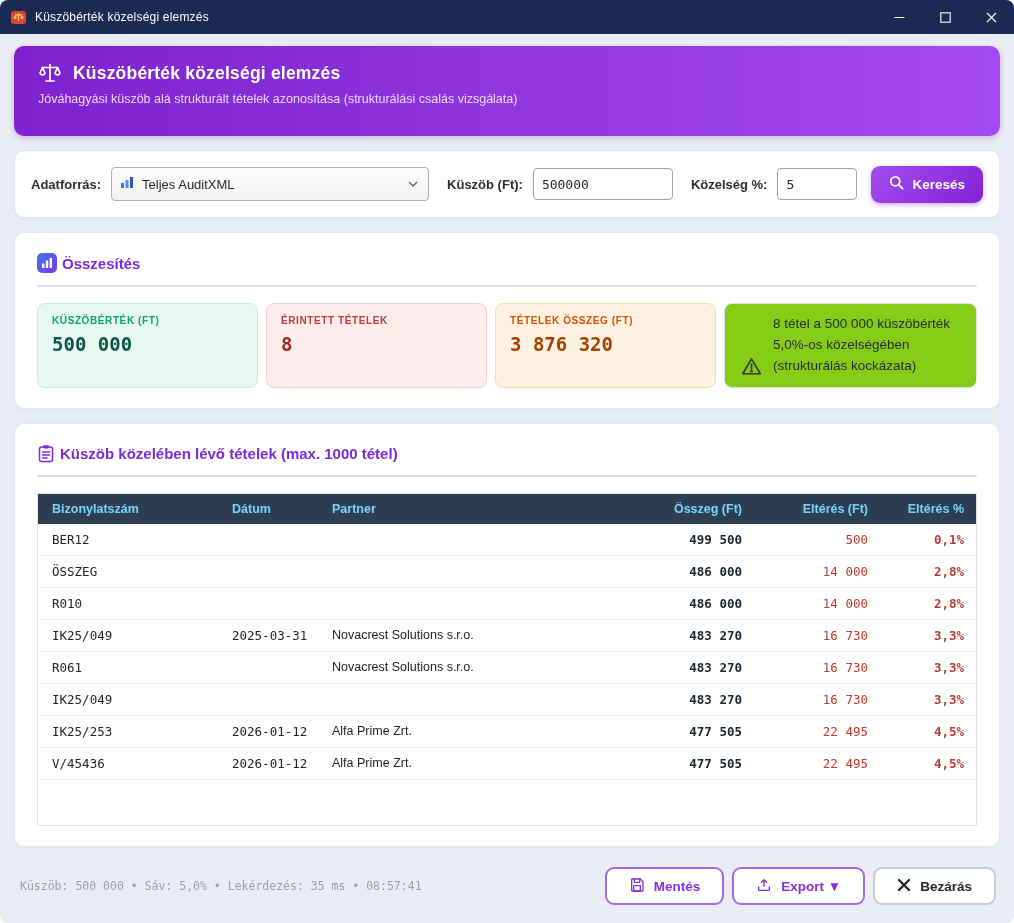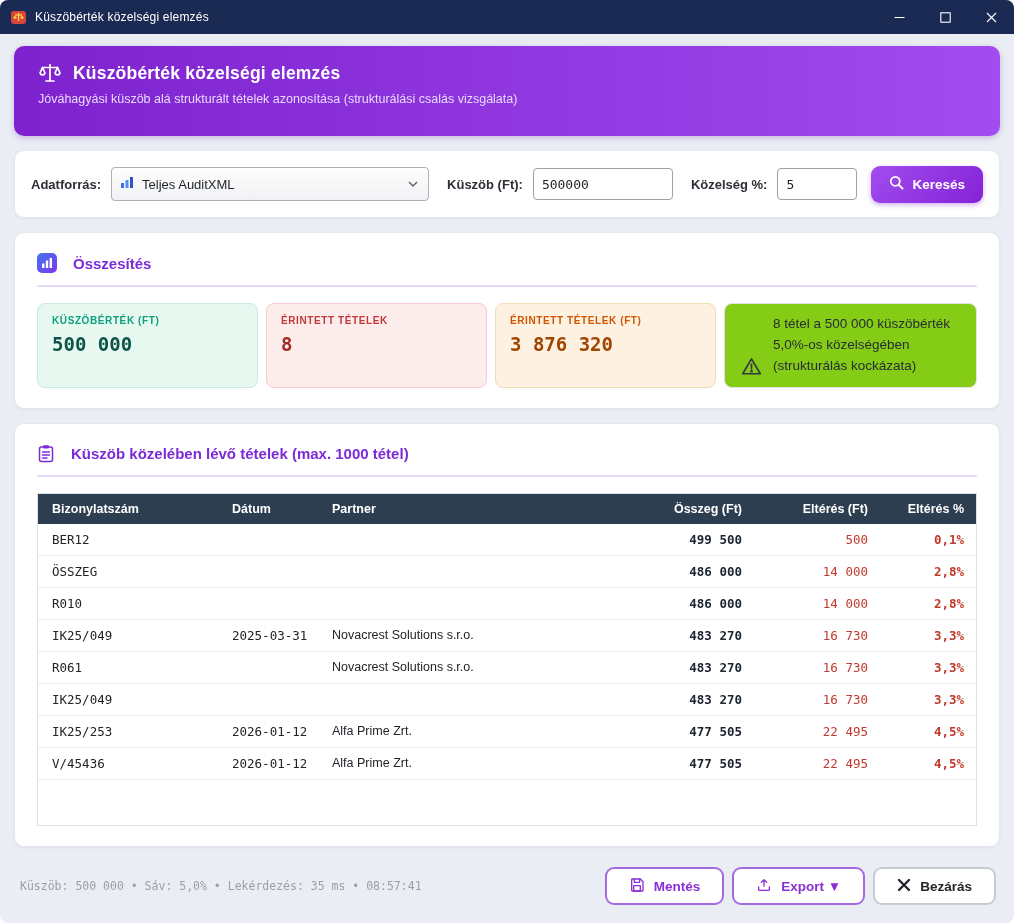--- a/index.html
+++ b/index.html
@@ -47,21 +47,21 @@
   .input{height:32px;border:1px solid #9aa2ab;border-radius:4px;padding:0 8px;font-family:"DejaVu Sans Mono",monospace;
     font-size:13px;color:#1f2328;background:#fff}
   .input.threshold{width:140px}
   .input.proximity{width:80px;margin-right:4px}
   .gap-l{margin-left:8px}
   .btn-primary{margin-left:auto;height:37px;padding:0 18px;border:none;border-radius:9px;display:flex;align-items:center;gap:8px;
     background:linear-gradient(135deg,#a24df0,#8322d6);color:#fff;font-size:13.5px;font-weight:bold;cursor:pointer;
     font-family:"Liberation Sans",sans-serif;box-shadow:0 2px 5px rgba(120,30,200,.35)}
 
   
-  .section-heading{display:flex;align-items:center;gap:16px}
+  .section-heading{display:flex;align-items:center;gap:5px}
   .heading-icon{width:20px;height:20px;border-radius:5px;background:linear-gradient(135deg,#4472f0,#7c3aed);
     display:inline-flex;align-items:center;justify-content:center;flex-shrink:0}
   .heading-icon-plain{display:inline-flex;flex-shrink:0}
   .heading-text{font-size:15px;font-weight:bold;color:#7c2bd9}
   .divider{height:2px;background:#e6d9f8;border-radius:2px;margin-top:12px}
 
   
   .summary{flex-shrink:0;padding:20px 22px}
   .stats-row{display:flex;gap:8px;margin-top:16px;align-items:stretch}
   .stat{width:221px;flex-shrink:0;border-radius:8px;padding:11px 14px;border:1px solid transparent}
@@ -77,21 +77,21 @@
   .stat-orange .stat-label{color:#d35400}
   .stat-orange .stat-value{color:#a04400}
   .note{flex:1;background:#84cc16;border:1px solid #dfe3e8;border-radius:8px;padding:10px 16px;display:flex;
     align-items:flex-end;gap:11px;font-size:13.5px;color:#282d33;line-height:1.55}
   .note svg{flex-shrink:0}
 
   
   .table-card{flex:1;min-height:0;padding:20px 22px;display:flex;flex-direction:column}
   .table-wrap{flex:1;margin-top:16px;border:1px solid #dde1e6;overflow:hidden;background:#fff}
   table{width:100%;border-collapse:collapse;table-layout:fixed}
-  th{background:var(--tablehead);color:#ffffff;font-size:12.5px;font-weight:600;text-align:left;padding:8px 12px;white-space:nowrap}
+  th{background:var(--tablehead);color:#7dd3fc;font-size:12.5px;font-weight:600;text-align:left;padding:8px 12px;white-space:nowrap}
   th:first-child{padding-left:14px}
   th.num{text-align:right}
   td{font-size:12.5px;padding:8px 12px;border-bottom:1px solid #edf0f3;color:#212529;white-space:nowrap;overflow:hidden}
   td:first-child{padding-left:14px}
   td.mono{font-family:"DejaVu Sans Mono",monospace}
   td.amount{text-align:right;font-weight:bold;color:#1c2430}
   td.diff{text-align:right;color:var(--danger)}
   td.pct{text-align:right;color:var(--danger);font-weight:bold}
 
   
@@ -200,21 +200,21 @@
       <div class="stats-row">
         <div class="stat stat-teal">
           <div class="stat-label">KÜSZÖBÉRTÉK (FT)</div>
           <div class="stat-value">500 000</div>
         </div>
         <div class="stat stat-red">
           <div class="stat-label">ÉRINTETT TÉTELEK</div>
           <div class="stat-value">8</div>
         </div>
         <div class="stat stat-orange">
-          <div class="stat-label">ÉRINTETT TÉTELEK (FT)</div>
+          <div class="stat-label">TÉTELEK ÖSSZEG (FT)</div>
           <div class="stat-value">3 876 320</div>
         </div>
         <div class="note">
           <svg width="21" height="21" viewBox="0 0 24 24" fill="none" stroke="#33383e" stroke-width="1.9" stroke-linecap="round" stroke-linejoin="round">
               <path d="M12 3.2L22 20.3H2z"></path>
               <path d="M12 9.5v5"></path>
               <circle cx="12" cy="17.3" r="0.6" fill="#33383e"></circle>
             </svg>
           <span>8 tétel a 500 000 küszöbérték 5,0%-os közelségében (strukturálás kockázata)</span>
         </div>

